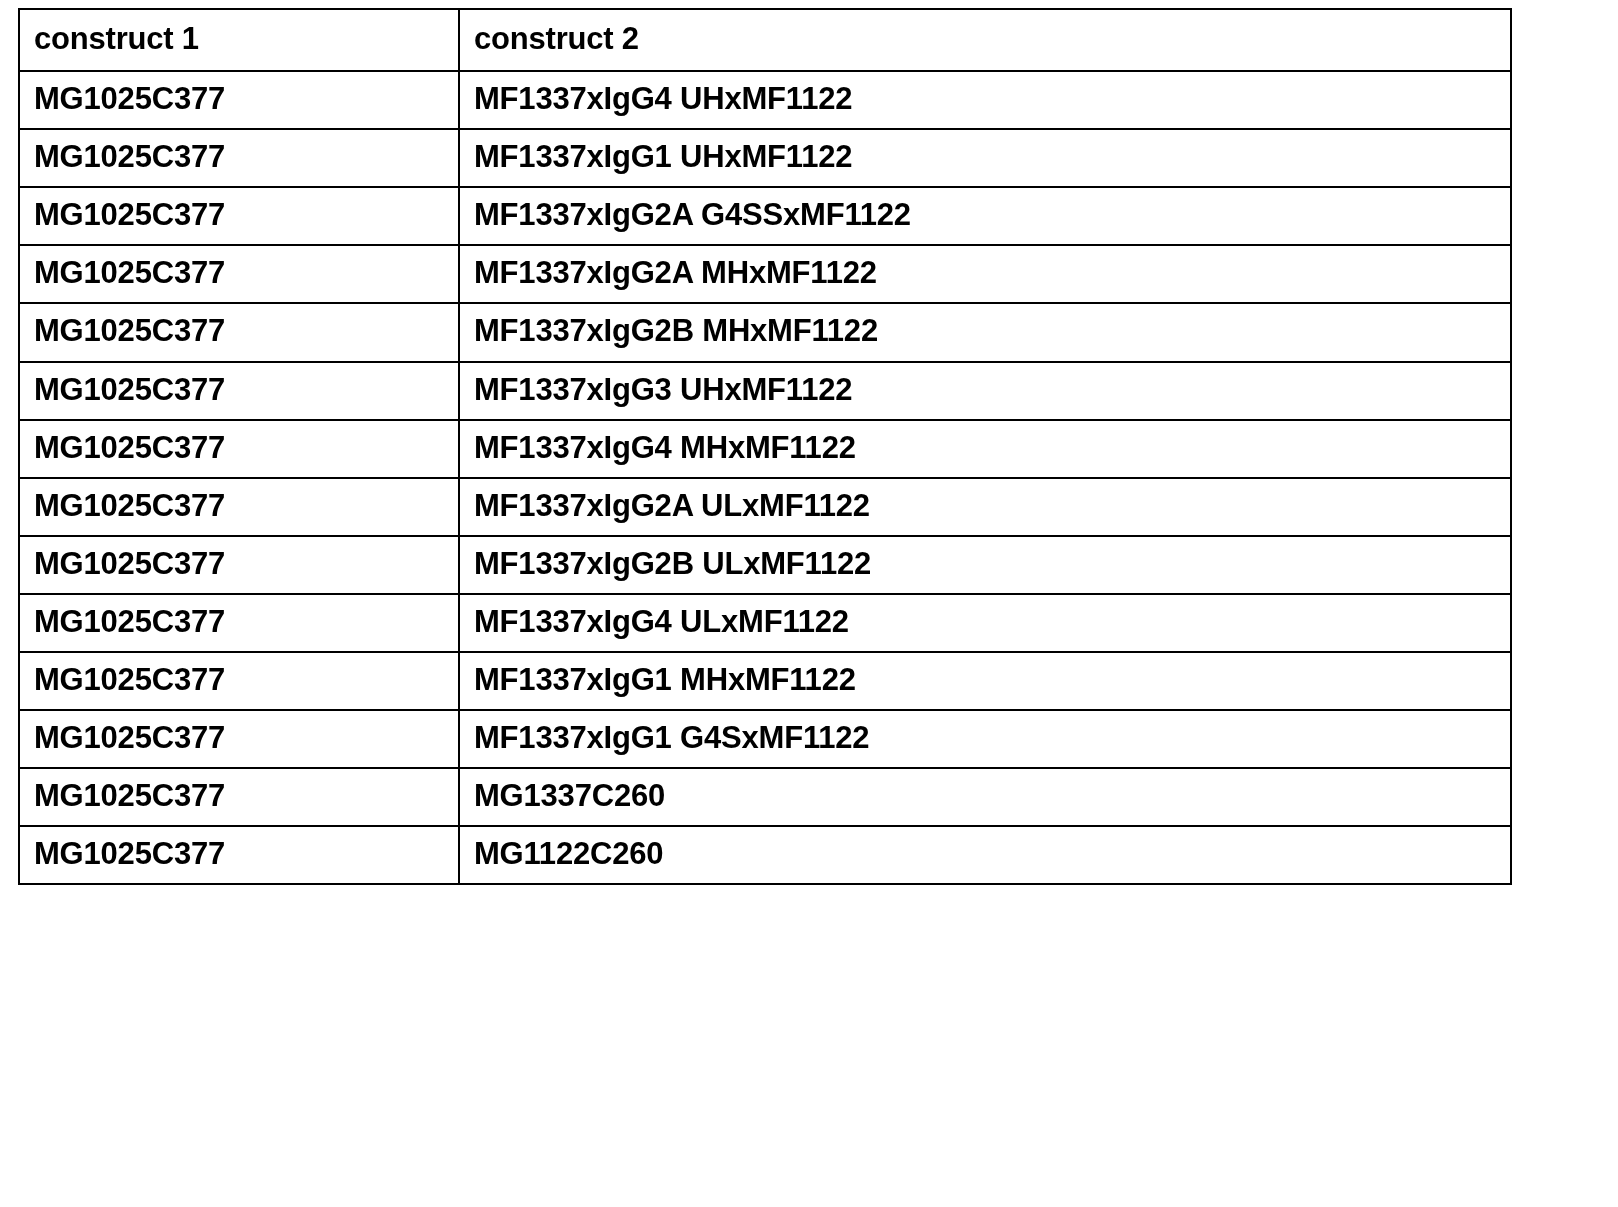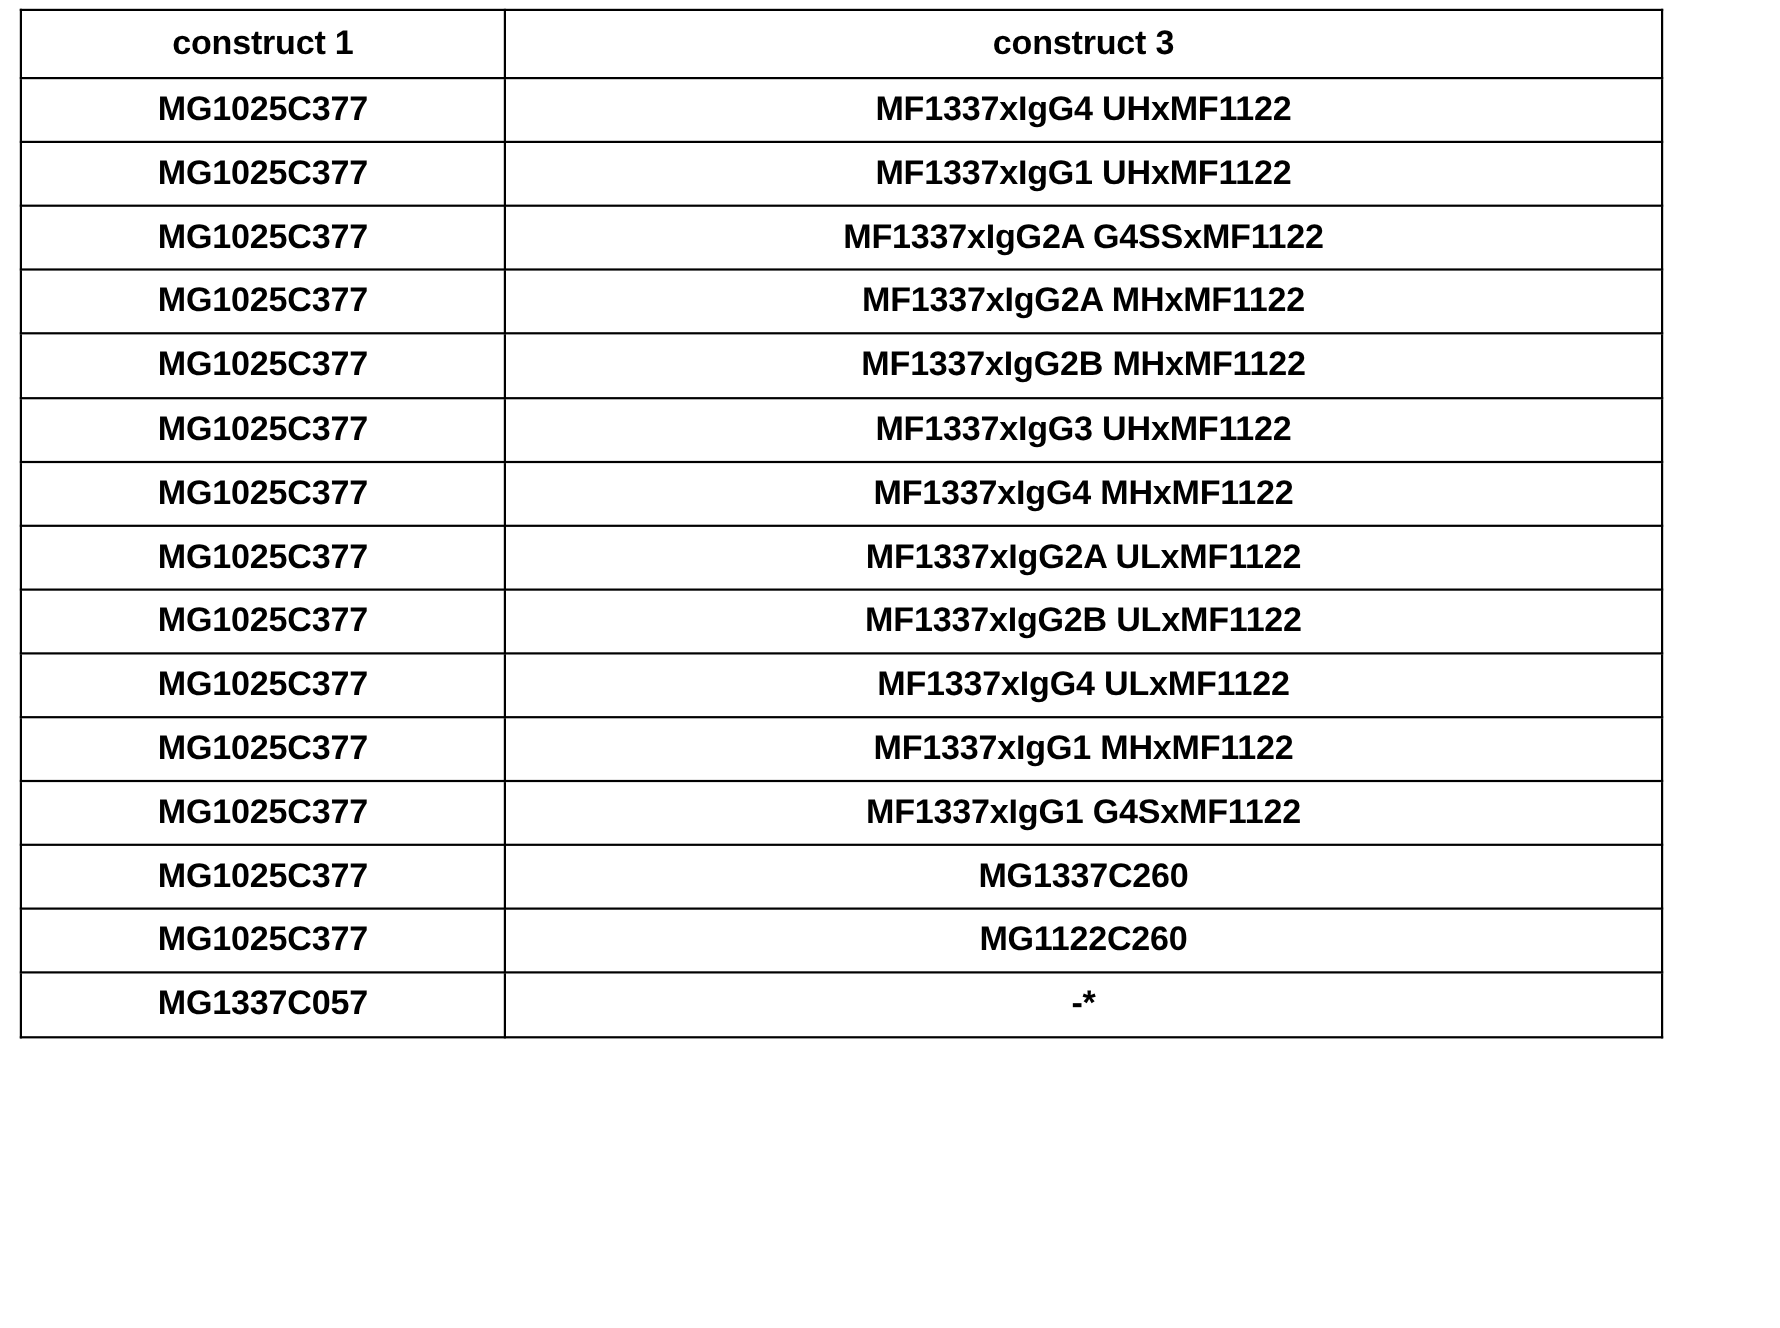--- a/index.html
+++ b/index.html
@@ -33,21 +33,21 @@
 
   table.construct-table td,
   table.construct-table th {
     border: 2px solid #000000;
     padding: 10px 14px 12px 14px;
     vertical-align: top;
     font-size: 31px;
     line-height: 1.1;
     height: 50px;
     box-sizing: border-box;
-    text-align: center;
+    text-align: left;
   }
   table.construct-table th {
     font-weight: bold;
     font-size: 31px;
     padding-top: 12px;
     padding-bottom: 14px;
   }
   table.construct-table td.col1 {
     font-weight: bold;
     white-space: nowrap;
@@ -67,21 +67,21 @@
 
 <div class="page">
   <table class="construct-table">
     <colgroup>
       <col class="c1">
       <col class="c2">
     </colgroup>
     <thead>
       <tr>
         <th>construct 1</th>
-        <th>construct 3</th>
+        <th>construct 2</th>
       </tr>
     </thead>
     <tbody>
       <tr>
         <td class="col1">MG1025C377</td>
         <td class="col2">MF1337xIgG4 UHxMF1122</td>
       </tr>
       <tr>
         <td class="col1">MG1025C377</td>
         <td class="col2">MF1337xIgG1 UHxMF1122</td>
@@ -127,19 +127,15 @@
         <td class="col2">MF1337xIgG1 G4SxMF1122</td>
       </tr>
       <tr>
         <td class="col1">MG1025C377</td>
         <td class="col2">MG1337C260</td>
       </tr>
       <tr>
         <td class="col1">MG1025C377</td>
         <td class="col2">MG1122C260</td>
       </tr>
-      <tr>
-        <td class="col1">MG1337C057</td>
-        <td class="col2">-*</td>
-      </tr>
     </tbody>
   </table>
 </div>
 
 </body></html>

